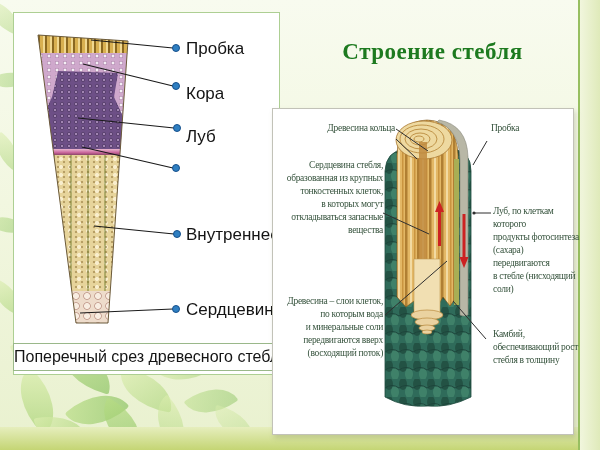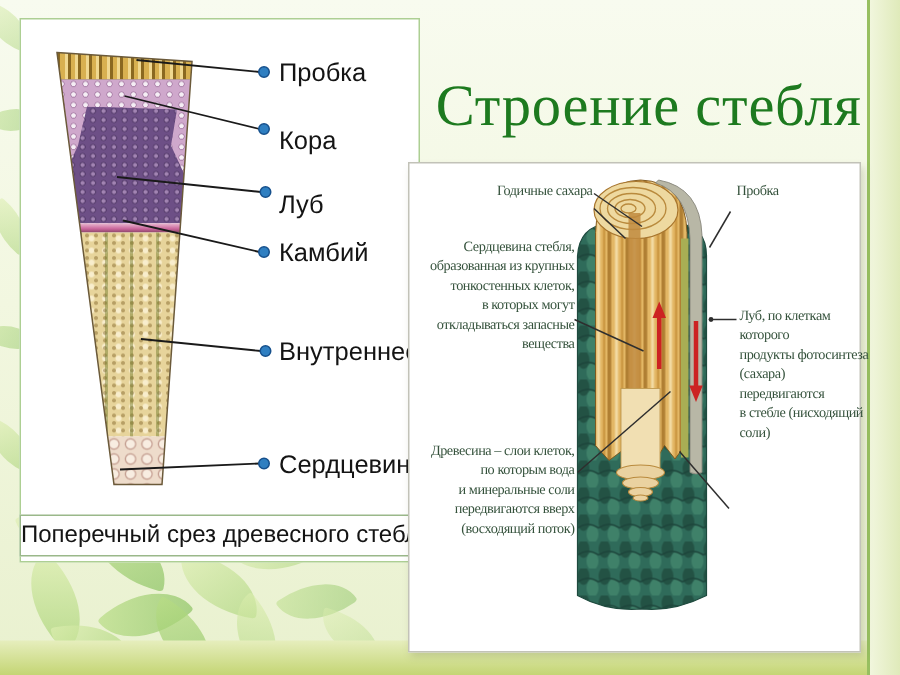--- a/index.html
+++ b/index.html
@@ -11,22 +11,22 @@
   
   .leaf{position:absolute;border-radius:6% 100% 6% 100%;
     background:linear-gradient(135deg,#ddeeb0,#a9d378);z-index:1;}
   .leaf.dk{background:linear-gradient(135deg,#b9dd85,#8cc363);}
   .bottom-band{position:absolute;left:0;bottom:0;width:600px;height:23px;z-index:2;
     background:linear-gradient(180deg,#e6eebd,#c4d574);}
   .right-band{position:absolute;right:0;top:0;width:20px;height:450px;z-index:2;
     background:linear-gradient(90deg,#f1f6dd,#dfeaba);border-left:2px solid var(--accent-border,#97bf60);}
   
   .slide-title{position:absolute;left:285px;top:24px;width:295px;z-index:3;
-    text-align:center;font-family:"Liberation Serif",serif;font-weight:normal;
-    font-size:39px;line-height:1.1;letter-spacing:.5px;color:var(--title-green,#1d7a1f);}
+    text-align:center;font-family:"Liberation Serif",serif;font-weight:bold;
+    font-size:23px;line-height:1.1;letter-spacing:.5px;color:var(--title-green,#1d7a1f);}
   
   .left-panel{position:absolute;left:13px;top:12px;width:265px;height:361px;z-index:4;
     background:#fff;border:1px solid #adcf93;}
   .specimen{position:absolute;left:24px;top:22px;width:90px;height:288px;
     clip-path:polygon(0px 0px,90px 6px,70px 288px,38px 288px);}
   .specimen .layer{position:absolute;left:0;right:0;}
   .lay-cork{top:0;height:18px;background:
     repeating-linear-gradient(90deg,#8a6820 0 2px,#d8b050 2px 5px,#f0d890 5px 7px);
     border-bottom:1px solid #5a4a18;}
   .lay-cortex{top:18px;height:96px;background-color:#cfa8cc;background-image:
@@ -114,21 +114,20 @@
       <circle cx="163" cy="115" r="3.5"></circle>
       <circle cx="162" cy="155" r="3.5"></circle>
       <circle cx="163" cy="221" r="3.5"></circle>
       <circle cx="162" cy="296" r="3.5"></circle>
     </g>
   </svg>
 
   <span class="lp-label" style="top:26px">Пробка</span>
   <span class="lp-label" style="top:71px">Кора</span>
   <span class="lp-label" style="top:114px">Луб</span>
-  <span class="lp-label" style="top:146px">Камбий</span>
   <span class="lp-label" style="top:212px">Внутреннее</span>
   <span class="lp-label" style="top:287px">Сердцевина</span>
 
   <div class="lp-caption">Поперечный срез древесного стебля</div>
 </div>
 
 <div class="right-panel">
 
   <svg class="fig-svg" width="300" height="325" viewBox="0 0 300 325">
     <defs>
@@ -185,32 +184,35 @@
       <line x1="123" y1="30" x2="144" y2="50"></line>
       <line x1="110" y1="104" x2="156" y2="125"></line>
       <line x1="112" y1="206" x2="174" y2="152"></line>
       <line x1="214" y1="32" x2="200" y2="56"></line>
       <line x1="201" y1="104" x2="218" y2="104"></line>
       <line x1="213" y1="230" x2="180" y2="192"></line>
     </g>
     <circle cx="201" cy="104" r="1.6" fill="#2e2e2e"></circle>
   </svg>
 
-  <span class="rp-label ra" style="left:28px;top:13px;width:94px">Годичные сахара</span>
+  <span class="rp-label ra" style="left:28px;top:13px;width:94px">Древесина кольца</span>
   <span class="rp-label" style="left:218px;top:13px;width:70px">Пробка</span>
   <span class="rp-label ra" style="left:4px;top:50px;width:106px">Сердцевина стебля,
 образованная из крупных
 тонкостенных клеток,
 в которых могут
 откладываться запасные
 вещества</span>
   <span class="rp-label" style="left:220px;top:96px;width:86px">Луб, по клеткам которого
 продукты фотосинтеза
 (сахара) передвигаются
 в стебле (нисходящий
 соли)</span>
   <span class="rp-label ra" style="left:4px;top:186px;width:106px">Древесина – слои клеток,
 по которым вода
 и минеральные соли
 передвигаются вверх
 (восходящий поток)</span>
+  <span class="rp-label" style="left:220px;top:219px;width:86px">Камбий,
+обеспечивающий рост
+стебля в толщину</span>
 
 </div>
 
 </body></html>

